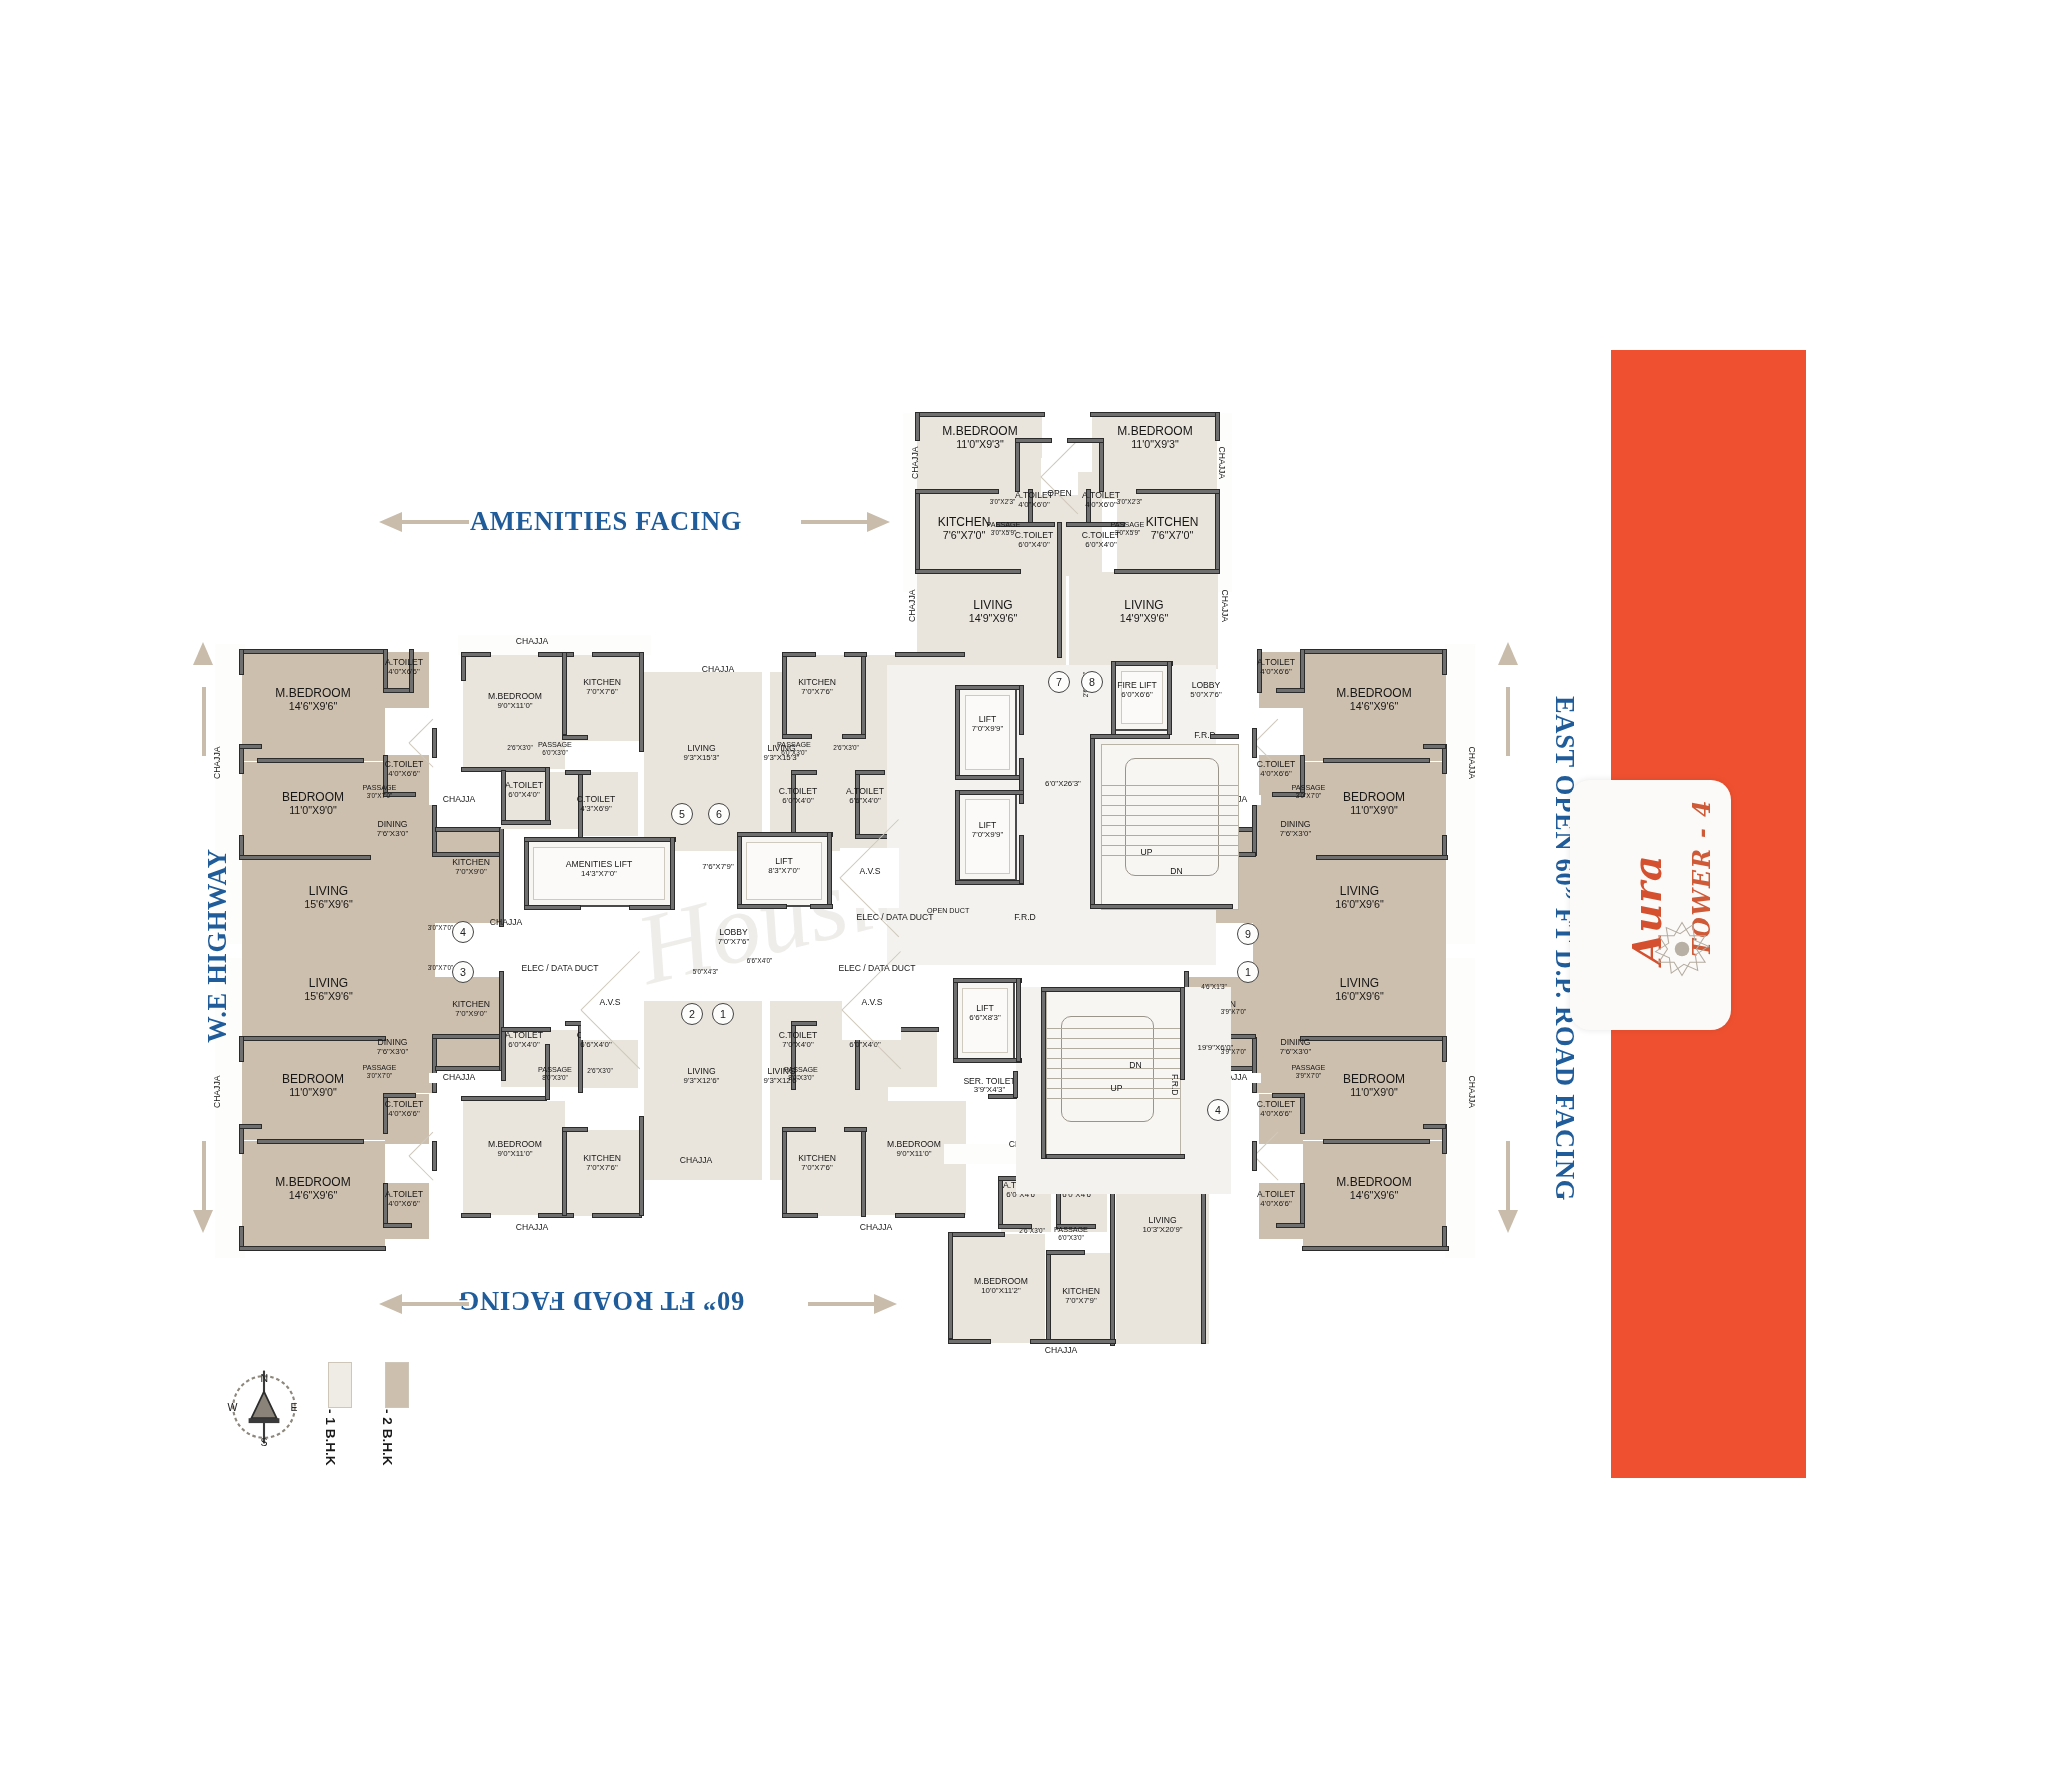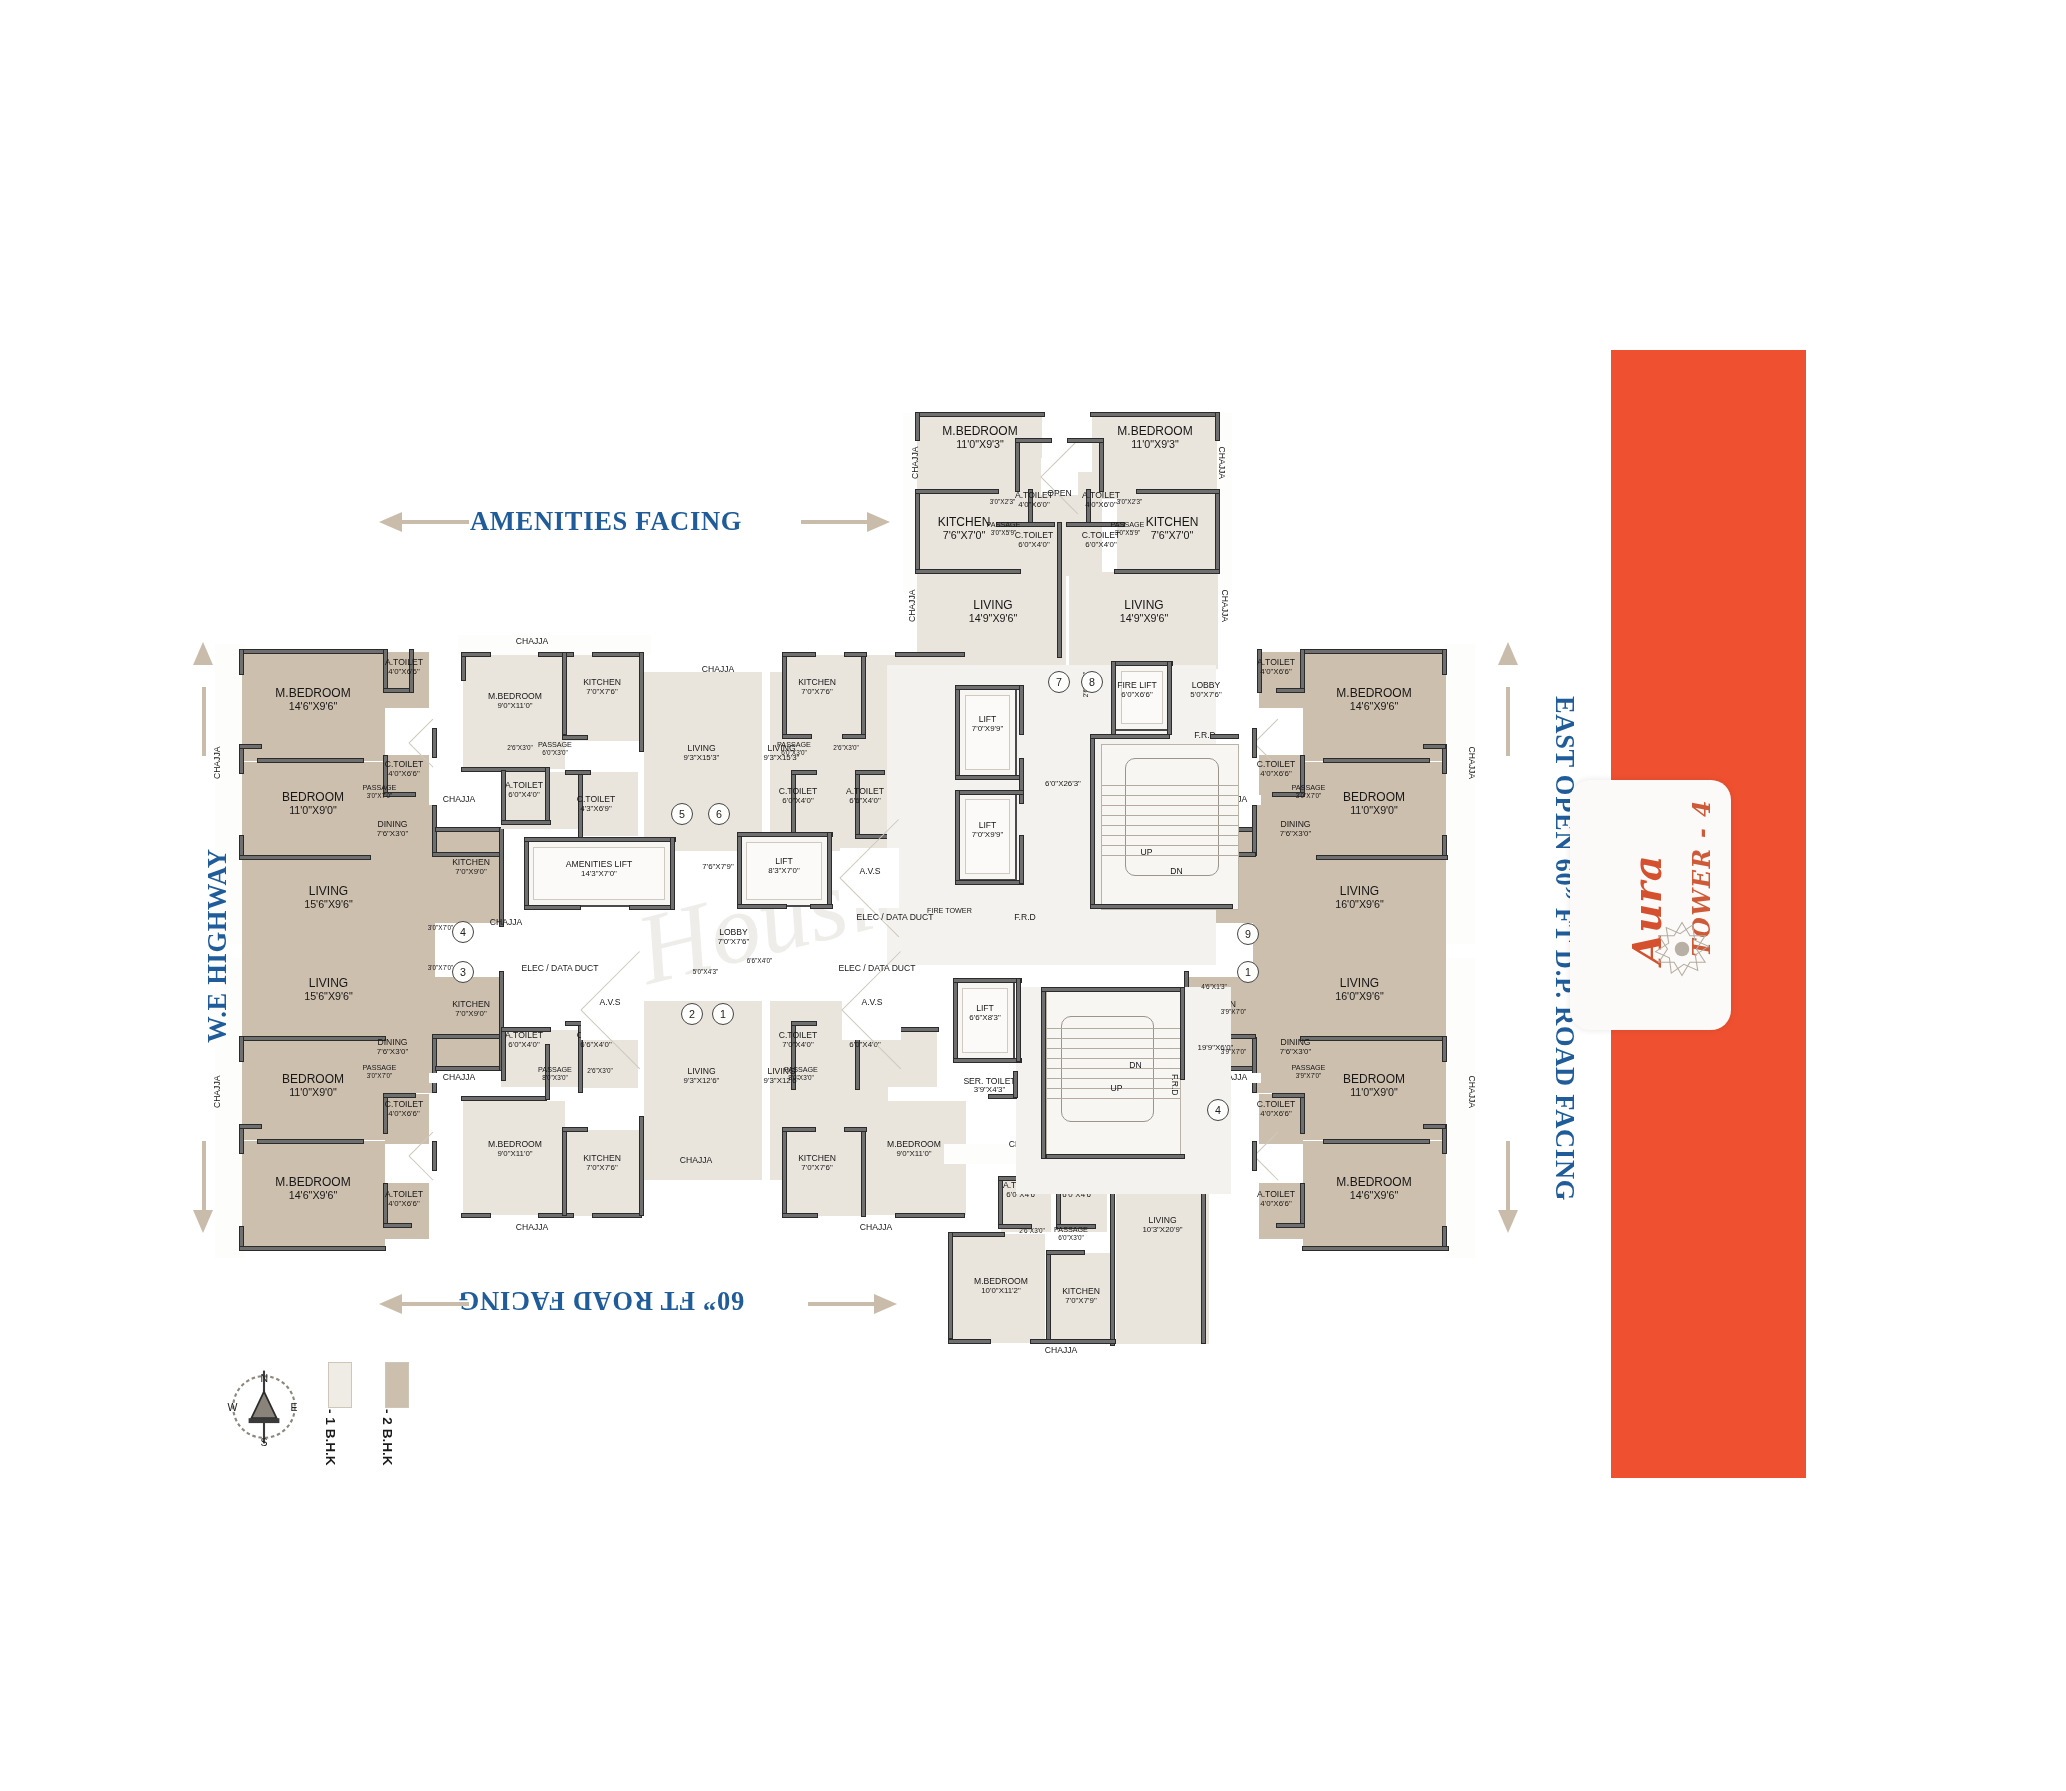--- a/index.html
+++ b/index.html
@@ -838,21 +838,21 @@
   </div>
 
   <div class="ductx" style="left:840px;top:848px;width:59px;height:60px;"></div>
   <div class="lbl sm" style="left:842px;top:867px;width:56px;">
     <span class="n">A.V.S</span>
   </div>
   <div class="lbl sm" style="left:838px;top:913px;width:114px;">
     <span class="n">ELEC / DATA DUCT</span>
   </div>
   <div class="lbl xs" style="left:927px;top:907px;width:36px;">
-    <span class="n">FIRE TOWER</span>
+    <span class="n">OPEN DUCT</span>
   </div>
 
   <div class="ductx" style="left:581px;top:980px;width:59px;height:60px;"></div>
   <div class="lbl sm" style="left:582px;top:998px;width:56px;">
     <span class="n">A.V.S</span>
   </div>
   <div class="lbl sm" style="left:503px;top:964px;width:114px;">
     <span class="n">ELEC / DATA DUCT</span>
   </div>
   <div class="ductx" style="left:842px;top:980px;width:59px;height:60px;"></div>

